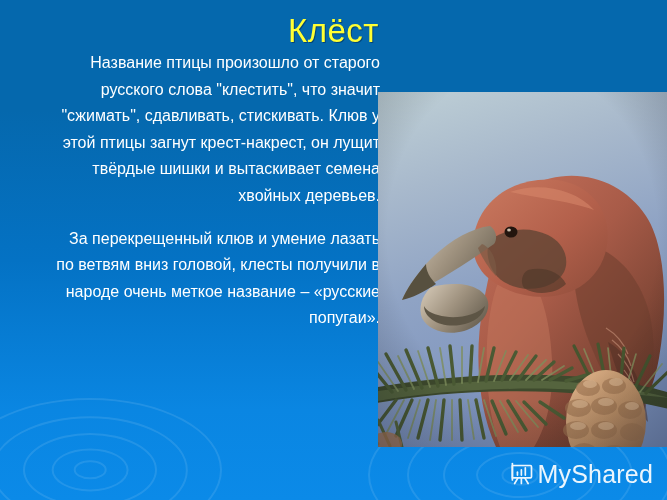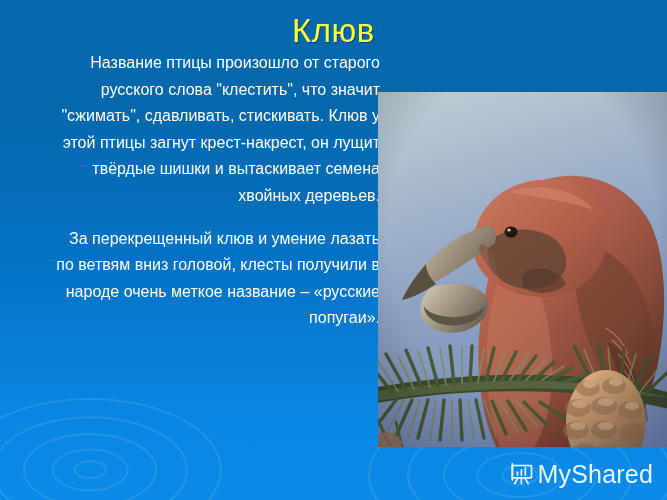--- a/index.html
+++ b/index.html
@@ -110,21 +110,21 @@
     <span style="width:11%;height:11%"></span>
   </div>
   <div class="ripples" id="ripple-b">
     <span style="width:100%;height:100%"></span>
     <span style="width:74%;height:74%"></span>
     <span style="width:50%;height:50%"></span>
     <span style="width:28%;height:28%"></span>
     <span style="width:11%;height:11%"></span>
   </div>
 
-  <div id="title">Клюв</div>
+  <div id="title">Клёст</div>
 
   <div id="bodytext">
     <p>Название птицы произошло от старого русского слова "клестить", что значит "сжимать", сдавливать, стискивать. Клюв у этой птицы загнут крест-накрест, он лущит твёрдые шишки и вытаскивает семена хвойных деревьев.</p>
     <p>За перекрещенный клюв и умение лазать по ветвям вниз головой, клесты получили в народе очень меткое название – «русские попугаи».</p>
   </div>
 
   <div id="photo">
     <svg viewBox="0 0 289 355" preserveAspectRatio="none">
       <defs>
         <linearGradient id="sky" x1="0" y1="0" x2="0.25" y2="1">

